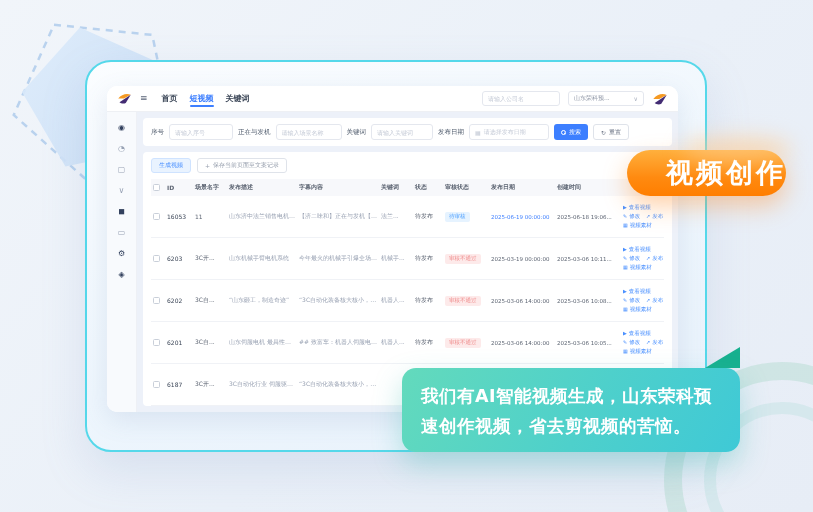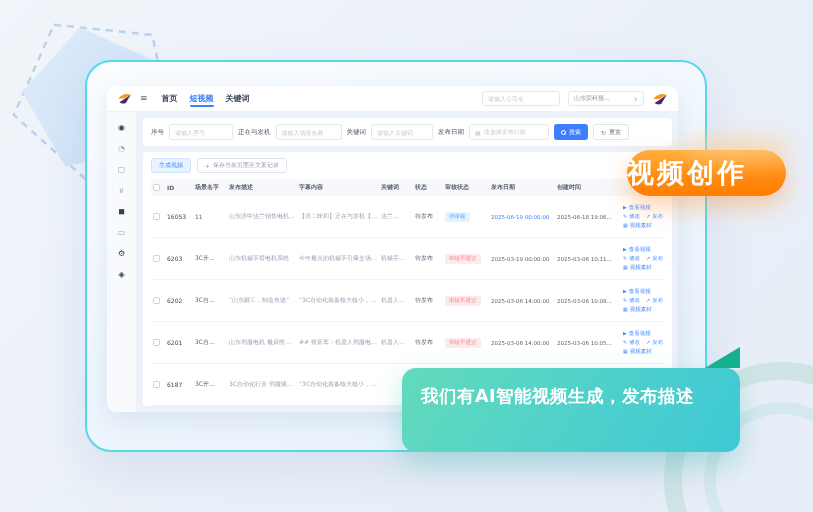--- a/index.html
+++ b/index.html
@@ -112,21 +112,21 @@
   .abadge:empty { display:none; }
   .abadge.pending { background:#e6f3ff; color:#4a9eff; }
   .abadge.rejected { background:#fdeaea; color:#ef8a8a; }
   .aline { display:block; font-size:5.5px; color:#4a90ff; line-height:1.55; }
   .aline i { font-style:normal; margin-right:2px; font-size:5px; }
   .aline a { color:#4a90ff; text-decoration:none; cursor:pointer; margin-right:4px; }
 
   
   .badge { position:absolute; left:627px; top:150px; width:159px; height:46px; border-radius:24px;
            background:linear-gradient(180deg,#ffb03d 0%,#ff8a10 60%,#ff7e00 100%);
-           display:flex; align-items:center; justify-content:flex-start;
+           display:flex; align-items:center; justify-content:flex-end;
            box-shadow:0 10px 24px rgba(255,140,40,.40); z-index:30; }
   .badge::before { content:""; position:absolute; right:-6px; top:-14px; width:110px; height:26px;
                    background:rgba(255,205,150,.55); filter:blur(10px); border-radius:50%; z-index:-1; }
   .badge span { font-size:27px; font-weight:700; color:#fff; letter-spacing:3px; }
 
   
   .fold { position:absolute; left:705px; top:347px; width:0; height:0;
           border-left:35px solid transparent; border-bottom:21px solid #17b08f; z-index:39; }
   .tooltip { position:absolute; left:402px; top:368px; width:338px; height:84px; border-radius:14px;
              background:linear-gradient(120deg,#63dabc 0%,#4ed0cb 55%,#3fc9d6 100%);
@@ -370,16 +370,17 @@
       </div>
     </div>
   </div>
 
   <div class="badge">
     <span>视频创作</span>
   </div>
 
   <div class="fold"></div>
   <div class="tooltip">
-    <p>我们有AI智能视频生成，发布描述</p>
+    <p>我们有AI智能视频生成，山东荣科预</p>
+    <p>速创作视频，省去剪视频的苦恼。</p>
   </div>
 
 </div>
 
 </body></html>

